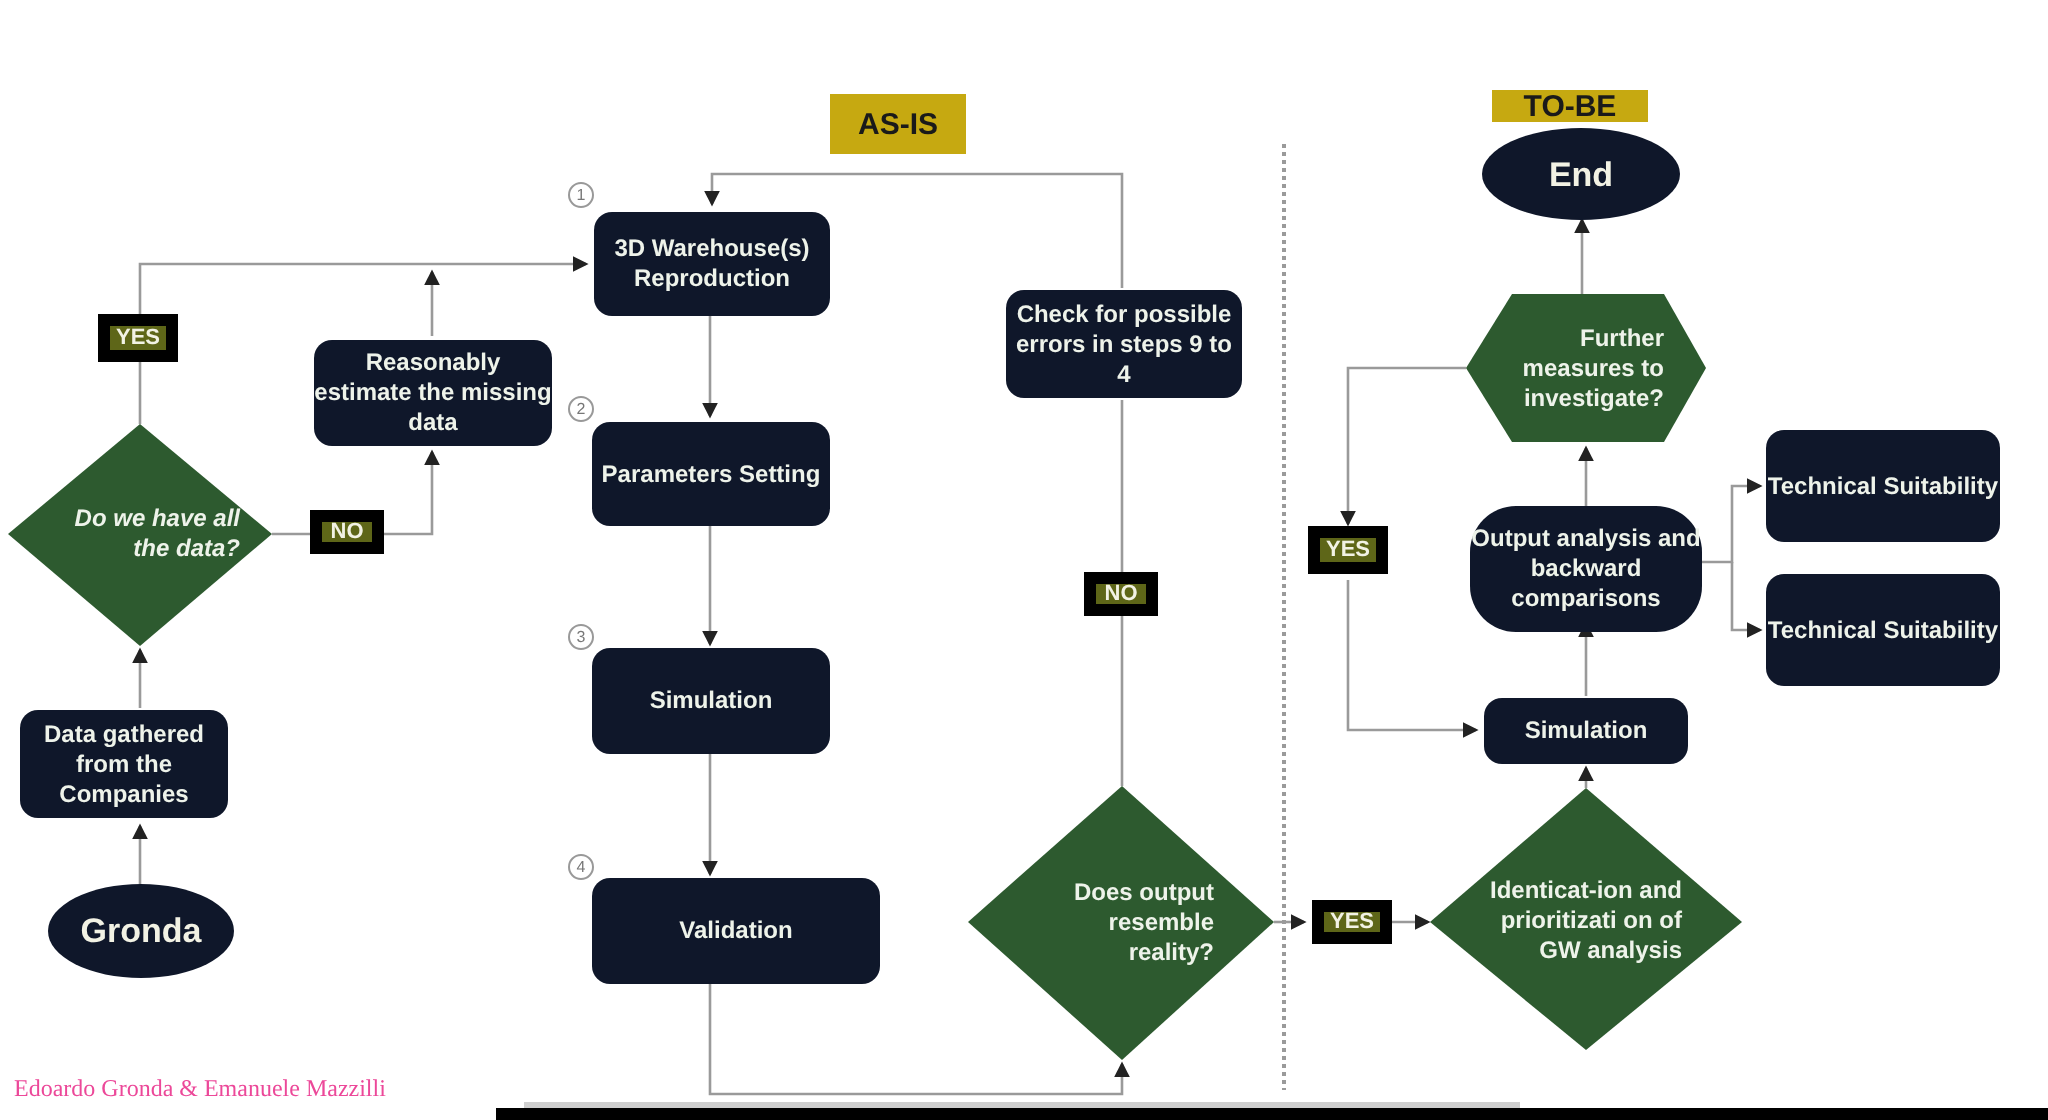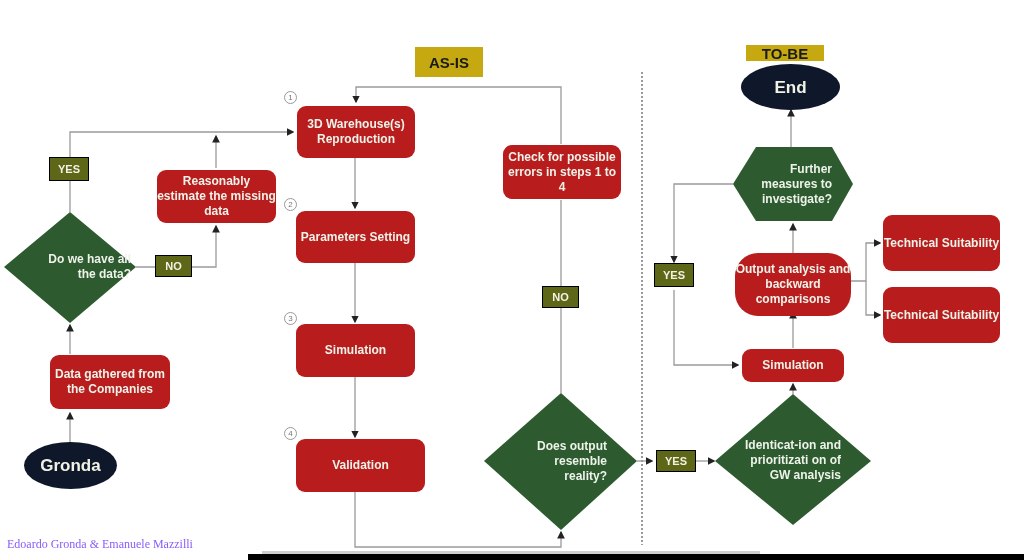--- a/index.html
+++ b/index.html
@@ -1,25 +1,25 @@
 <!DOCTYPE html>
 <html><head>
 <meta charset="utf-8">
 <style>
   html,body{margin:0;padding:0;}
   body{width:1024px;height:560px;position:relative;background:#ffffff;overflow:hidden;font-family:"Liberation Sans","DejaVu Sans",sans-serif;}
   .node{position:absolute;display:flex;align-items:center;justify-content:center;text-align:center;color:#eef3ea;font-weight:bold;font-size:12px;line-height:15px;box-sizing:border-box;}
-  .box{background:#b91c1c;border-radius:9px;}
+  .box{background:#0f172a;border-radius:9px;}
   .oval{background:#0f172a;border-radius:50%;font-size:17px;font-weight:bold;color:#f2f2e4;}
-  .tag{position:absolute;background:#5e6618;color:#f2f2e4;font-weight:bold;font-size:11px;display:flex;align-items:center;justify-content:center;border:1px solid #000000;box-sizing:border-box;}
+  .tag{position:absolute;background:#5e6618;color:#f2f2e4;font-weight:bold;font-size:11px;display:flex;align-items:center;justify-content:center;border:6px solid #000000;box-sizing:border-box;}
   .header{position:absolute;background:#c6a911;color:#1a1a1a;font-weight:bold;font-size:15px;display:flex;align-items:center;justify-content:center;margin-top:32px;}
   .step{position:absolute;width:13px;height:13px;border:1px solid #999;border-radius:50%;color:#777;font-size:8px;display:flex;align-items:center;justify-content:center;box-sizing:border-box;background:#fff;}
   svg.lines{position:absolute;left:0;top:0;}
   .diamond-label{position:absolute;display:flex;align-items:center;justify-content:center;text-align:right;color:#eef3ea;font-weight:bold;font-size:12px;line-height:15px;}
-  .credit{position:absolute;left:7px;top:537px;font-family:"Liberation Serif","DejaVu Serif",serif;font-size:12px;color:#8b5cf6;}
+  .credit{position:absolute;left:7px;top:537px;font-family:"Liberation Serif","DejaVu Serif",serif;font-size:12px;color:#ec4899;}
   .bottom-bar{position:absolute;left:248px;top:554px;width:776px;height:6px;background:#000;}
   .bottom-gray{position:absolute;left:262px;top:551px;width:498px;height:3px;background:#cfcfcf;}
 </style>
 </head>
 <body>
 
 <svg class="lines" width="1024" height="560">
   <defs>
     <marker id="arr" markerWidth="6" markerHeight="6" refX="5" refY="3" orient="auto">
       <path d="M0,0 L6,3 L0,6 z" fill="#222"></path>
@@ -70,36 +70,36 @@
   <polygon points="561,393 637,461 561,530 484,461" fill="#2d5a2f"></polygon>
   <polygon points="793,394 871,461 793,525 715,461" fill="#2d5a2f"></polygon>
 
   <polygon points="756,147 832,147 853,184 832,221 756,221 733,184" fill="#2d5a2f"></polygon>
 </svg>
 
 <div class="header" style="left:415px;top:15px;width:68px;height:30px;">AS-IS</div>
 <div class="header" style="left:746px;top:13px;width:78px;height:16px;">TO-BE</div>
 
 <div class="node oval" style="left:24px;top:442px;width:93px;height:47px;">Gronda</div>
-<div class="node box" style="left:10px;top:355px;width:120px;height:54px;margin-left:40px;">Data gathered from the Companies</div>
-<div class="diamond-label" style="left:35px;top:236px;width:96px;height:62px;">Do we have all the data?</div>
+<div class="node box" style="left:10px;top:355px;width:104px;height:54px;">Data gathered from the Companies</div>
+<div class="diamond-label" style="left:24px;top:236px;width:96px;height:62px;font-style:italic;">Do we have all the data?</div>
 <div class="tag" style="left:49px;top:157px;width:40px;height:24px;">YES</div>
 <div class="tag" style="left:155px;top:255px;width:37px;height:22px;">NO</div>
 <div class="node box" style="left:157px;top:170px;width:119px;height:53px;">Reasonably estimate the missing data</div>
 
 <div class="step" style="left:284px;top:91px;">1</div>
 <div class="node box" style="left:297px;top:106px;width:118px;height:52px;">3D Warehouse(s) Reproduction</div>
 <div class="step" style="left:284px;top:198px;">2</div>
 <div class="node box" style="left:296px;top:211px;width:119px;height:52px;">Parameters Setting</div>
 <div class="step" style="left:284px;top:312px;">3</div>
 <div class="node box" style="left:296px;top:324px;width:119px;height:53px;">Simulation</div>
 <div class="step" style="left:284px;top:427px;">4</div>
-<div class="node box" style="left:296px;top:439px;width:129px;height:53px;">Validation</div>
+<div class="node box" style="left:296px;top:439px;width:144px;height:53px;">Validation</div>
 
-<div class="node box" style="left:503px;top:145px;width:118px;height:54px;">Check for possible errors in steps 1 to 4</div>
+<div class="node box" style="left:503px;top:145px;width:118px;height:54px;">Check for possible errors in steps 9 to 4</div>
 <div class="tag" style="left:542px;top:286px;width:37px;height:22px;">NO</div>
 <div class="diamond-label" style="left:515px;top:426px;width:92px;height:70px;">Does output resemble reality?</div>
 
 <div class="tag" style="left:656px;top:450px;width:40px;height:22px;">YES</div>
 <div class="diamond-label" style="left:745px;top:420px;width:96px;height:80px;">Identicat-ion and prioritizati on of GW analysis</div>
 <div class="node box" style="left:742px;top:349px;width:102px;height:33px;">Simulation</div>
 <div class="node box" style="left:735px;top:253px;width:116px;height:63px;border-radius:23px;">Output analysis and backward comparisons</div>
 <div class="node box" style="left:883px;top:215px;width:117px;height:56px;">Technical Suitability</div>
 <div class="node box" style="left:883px;top:287px;width:117px;height:56px;">Technical Suitability</div>
 <div class="diamond-label" style="left:756px;top:158px;width:76px;height:52px;">Further measures to investigate?</div>

